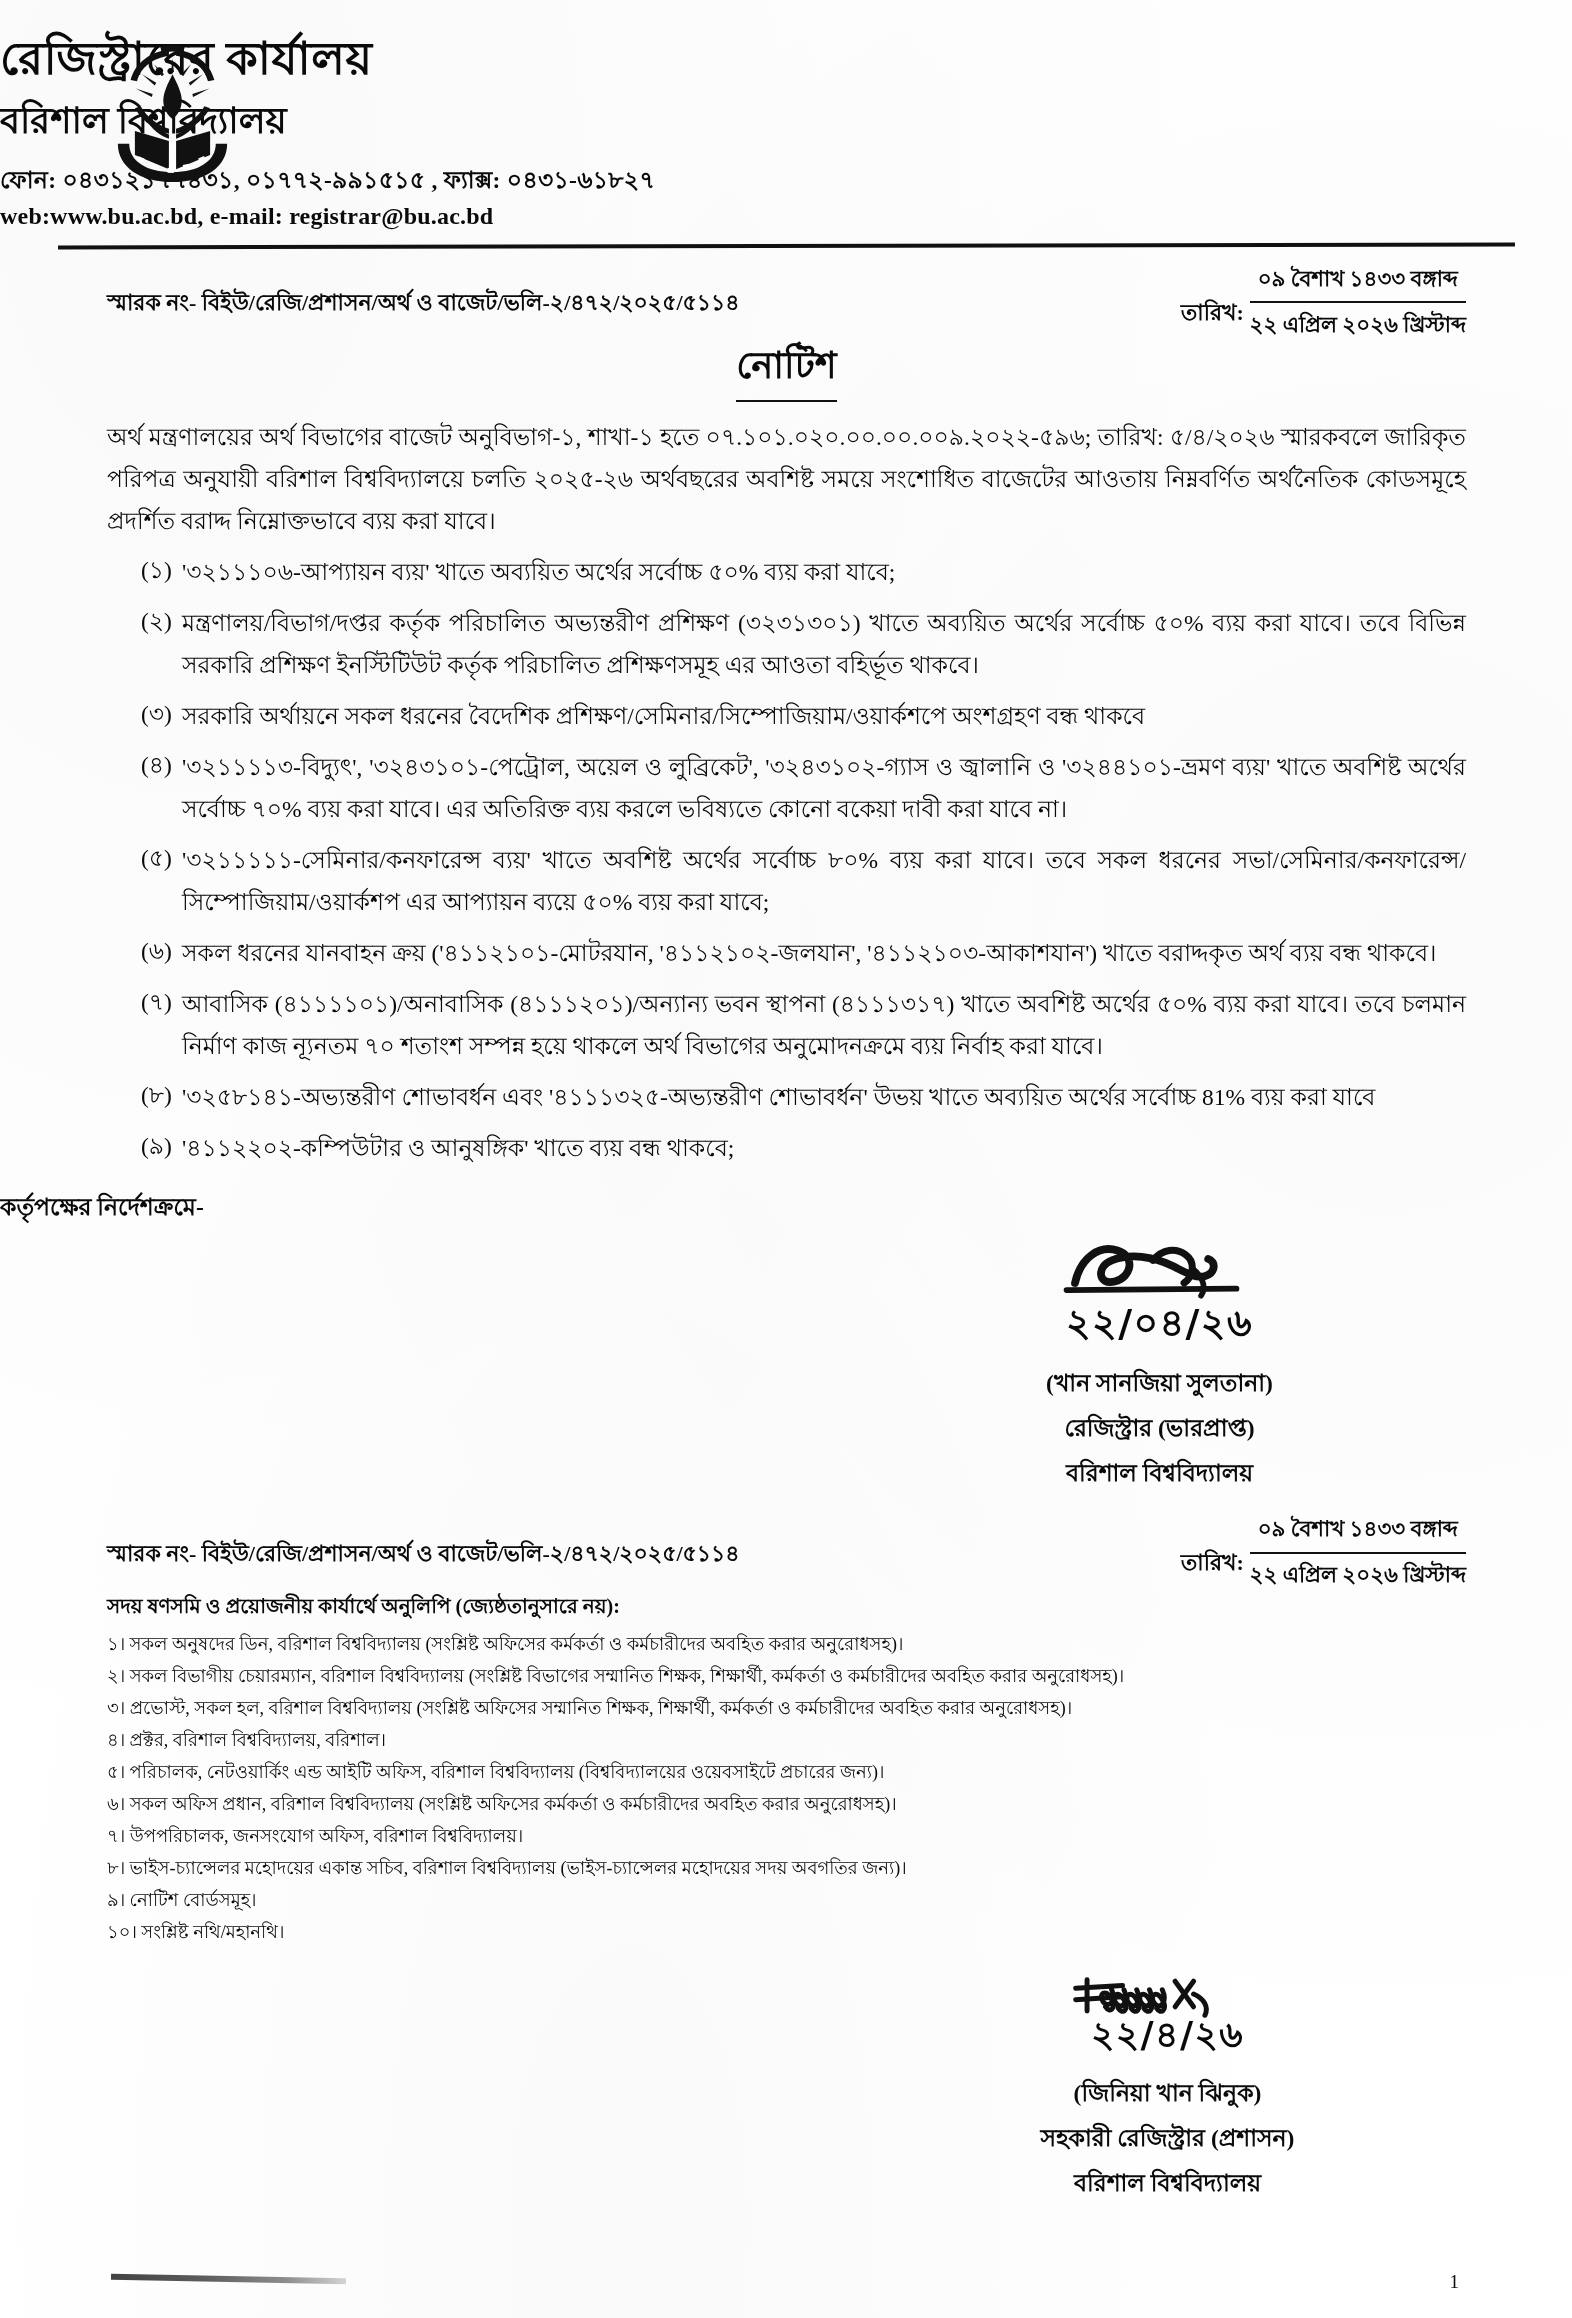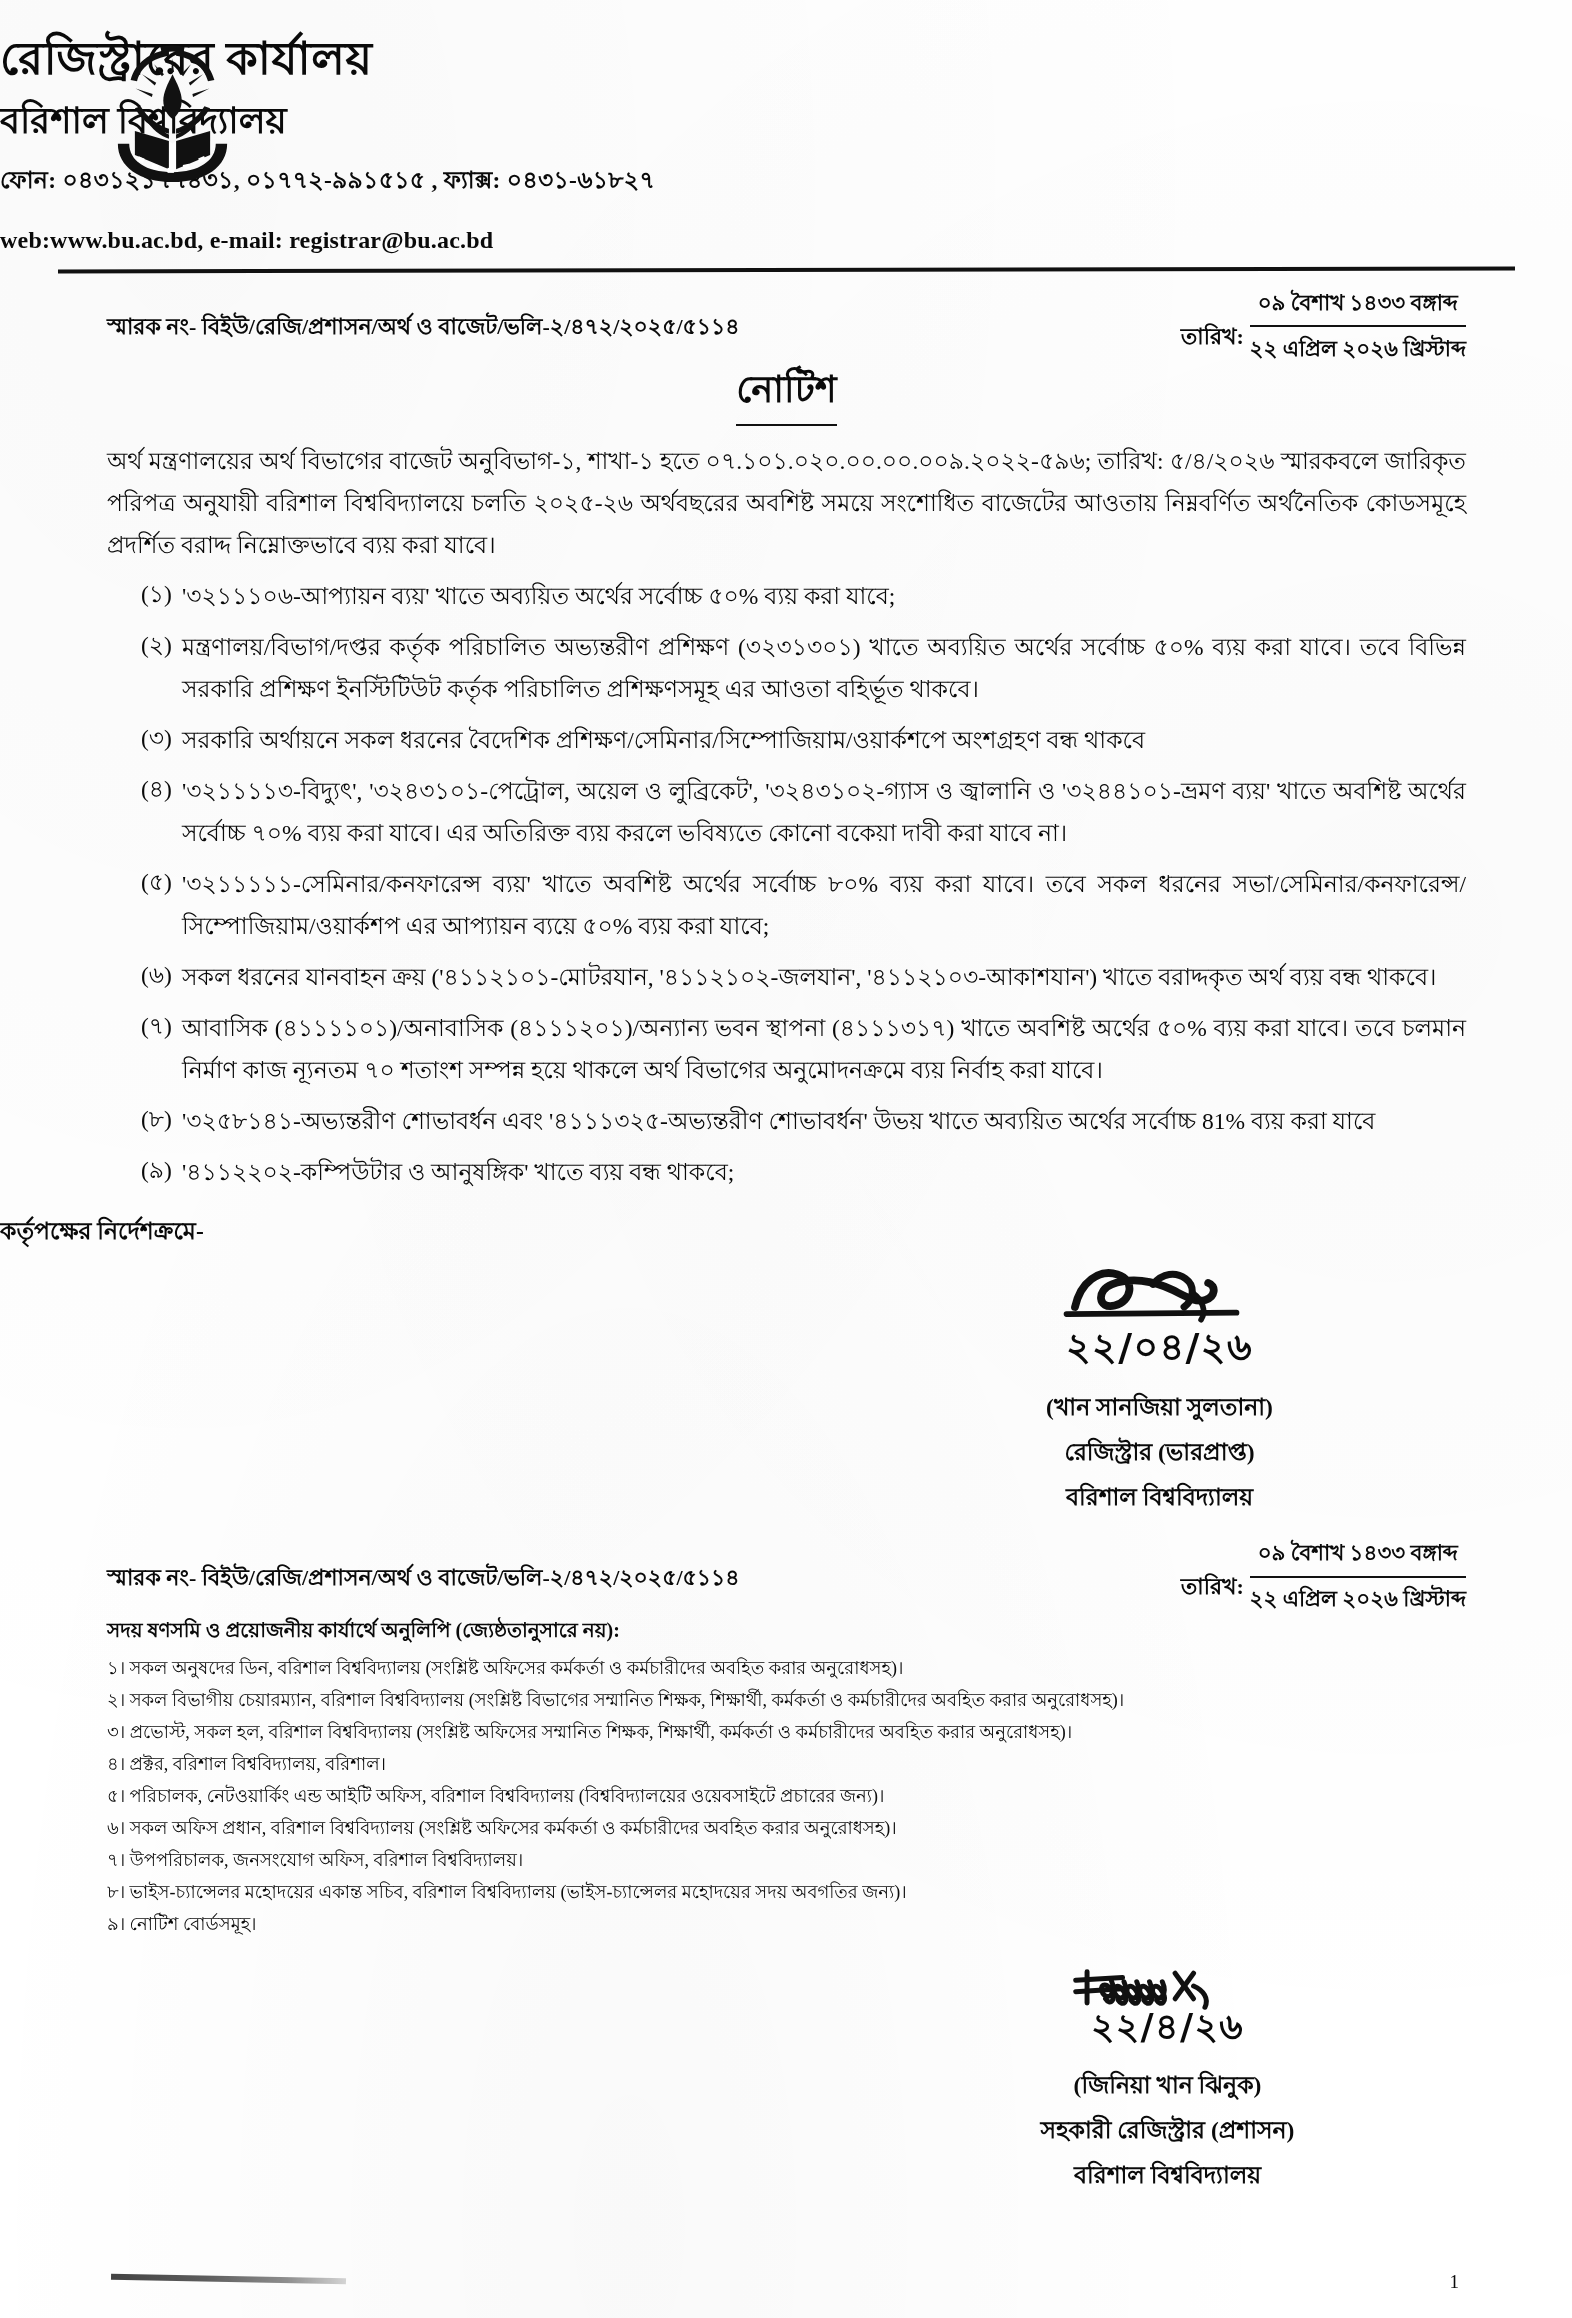--- a/index.html
+++ b/index.html
@@ -55,21 +55,21 @@
   }
   .org-phone {
     font-size: 23.5px;
     font-weight: 600;
     margin-top: 18.5px;
     letter-spacing: 0.3px;
   }
   .org-web {
     font-size: 24px;
     font-weight: 600;
-    margin-top: 26px;
+    margin-top: 2px;
     letter-spacing: 0.2px;
   }
   .rule {
     margin: 14.2px 58px 0 58px;
     height: 3.6px;
     background: #111;
     transform: rotate(-0.12deg);
   }
 
   
@@ -444,20 +444,21 @@
   <div class="dist-list">
     <div class="dist-item">১। সকল অনুষদের ডিন, বরিশাল বিশ্ববিদ্যালয় (সংশ্লিষ্ট অফিসের কর্মকর্তা ও কর্মচারীদের অবহিত করার অনুরোধসহ)।</div>
     <div class="dist-item">২। সকল বিভাগীয় চেয়ারম্যান, বরিশাল বিশ্ববিদ্যালয় (সংশ্লিষ্ট বিভাগের সম্মানিত শিক্ষক, শিক্ষার্থী, কর্মকর্তা ও কর্মচারীদের অবহিত করার অনুরোধসহ)।</div>
     <div class="dist-item">৩। প্রভোস্ট, সকল হল, বরিশাল বিশ্ববিদ্যালয় (সংশ্লিষ্ট অফিসের সম্মানিত শিক্ষক, শিক্ষার্থী, কর্মকর্তা ও কর্মচারীদের অবহিত করার অনুরোধসহ)।</div>
     <div class="dist-item">৪। প্রক্টর, বরিশাল বিশ্ববিদ্যালয়, বরিশাল।</div>
     <div class="dist-item">৫। পরিচালক, নেটওয়ার্কিং এন্ড আইটি অফিস, বরিশাল বিশ্ববিদ্যালয় (বিশ্ববিদ্যালয়ের ওয়েবসাইটে প্রচারের জন্য)।</div>
     <div class="dist-item">৬। সকল অফিস প্রধান, বরিশাল বিশ্ববিদ্যালয় (সংশ্লিষ্ট অফিসের কর্মকর্তা ও কর্মচারীদের অবহিত করার অনুরোধসহ)।</div>
     <div class="dist-item">৭। উপপরিচালক, জনসংযোগ অফিস, বরিশাল বিশ্ববিদ্যালয়।</div>
     <div class="dist-item">৮। ভাইস-চ্যান্সেলর মহোদয়ের একান্ত সচিব, বরিশাল বিশ্ববিদ্যালয় (ভাইস-চ্যান্সেলর মহোদয়ের সদয় অবগতির জন্য)।</div>
     <div class="dist-item">৯। নোটিশ বোর্ডসমূহ।</div>
+    <div class="dist-item">১০। সংশ্লিষ্ট নথি/মহানথি।</div>
   </div>
 
   <div class="sig-block-2">
     <div class="sig2-scribble">
       <svg width="214" height="71" viewBox="0 0 300 100" xmlns="http://www.w3.org/2000/svg">
         <g fill="none" stroke="#111" stroke-linecap="round" stroke-linejoin="round" stroke-width="7">
           <path d="M36 18 L36 62"></path>
           <path d="M20 30 L86 26"></path>
           <path d="M20 46 L86 42"></path>
           <path d="M70 30 C78 48 66 60 58 48 C52 38 62 30 70 44 C78 58 68 66 62 56"></path>

